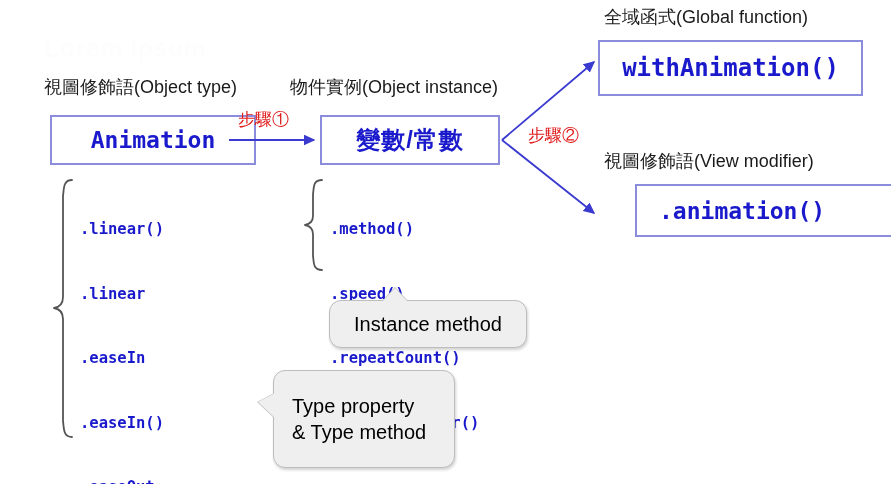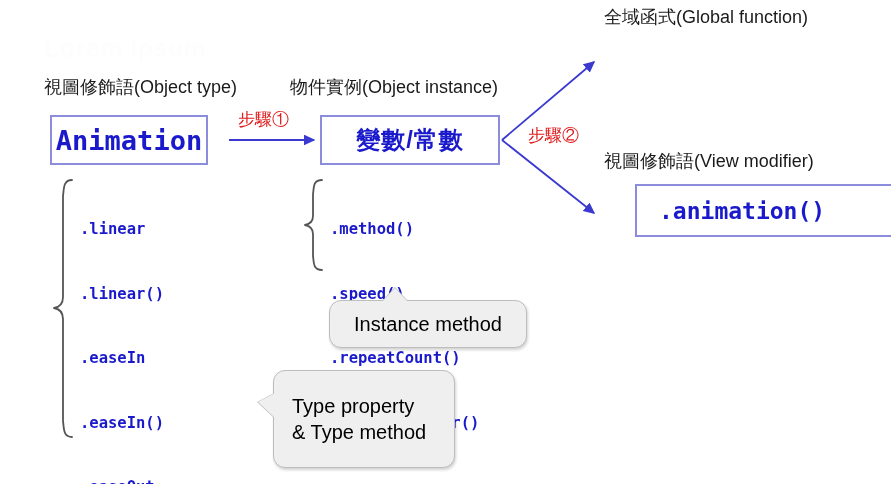--- a/index.html
+++ b/index.html
@@ -46,22 +46,22 @@
     display: flex;
     align-items: center;
     color: #1a1acc;
     font-family: "DejaVu Sans Mono", monospace;
     font-weight: bold;
   }
   .code-box.center { justify-content: center; }
   .code-box.left { justify-content: flex-start; padding-left: 22px; margin-left: 37px; }
 
   #box-animation {
-    left: 50px; top: 115px; width: 158px; height: 50px;
-    font-size: 27px;
+    left: 50px; top: 115px; width: 206px; height: 50px;
+    font-size: 23px;
     letter-spacing: 0px;
   }
   #box-instance {
     left: 320px; top: 115px; width: 180px; height: 50px;
     font-family: "Liberation Sans", sans-serif;
     font-size: 24px;
     letter-spacing: 1px;
   }
   #box-global {
     left: 598px; top: 40px; width: 265px; height: 56px;
@@ -159,29 +159,30 @@
 
   <div class="abs caption" style="left:44px; top:78px;">視圖修飾語(Object type)</div>
   <div class="abs caption" style="left:290px; top:78px;">物件實例(Object instance)</div>
   <div class="abs caption" style="left:604px; top:8px;">全域函式(Global function)</div>
   <div class="abs caption" style="left:604px; top:152px;text-align:center;">視圖修飾語(View modifier)</div>
 
   <div class="abs code-box center" id="box-animation">Animation</div>
 
   <div class="abs code-box center" id="box-instance">變數/常數</div>
 
+  <div class="abs code-box center" id="box-global">withAnimation()</div>
 
   <div class="abs code-box left" id="box-modifier">.animation()</div>
 
   <div class="abs step-label" id="step-1">步驟①</div>
   <div class="abs step-label" id="step-2">步驟②</div>
 
   <div class="abs member-list" id="list-type">
+    <div>.linear()</div>
     <div>.linear</div>
-    <div>.linear()</div>
     <div>.easeIn</div>
     <div>.easeIn()</div>
     <div>.easeOut</div>
     
     
     
     
     
     
   </div>

